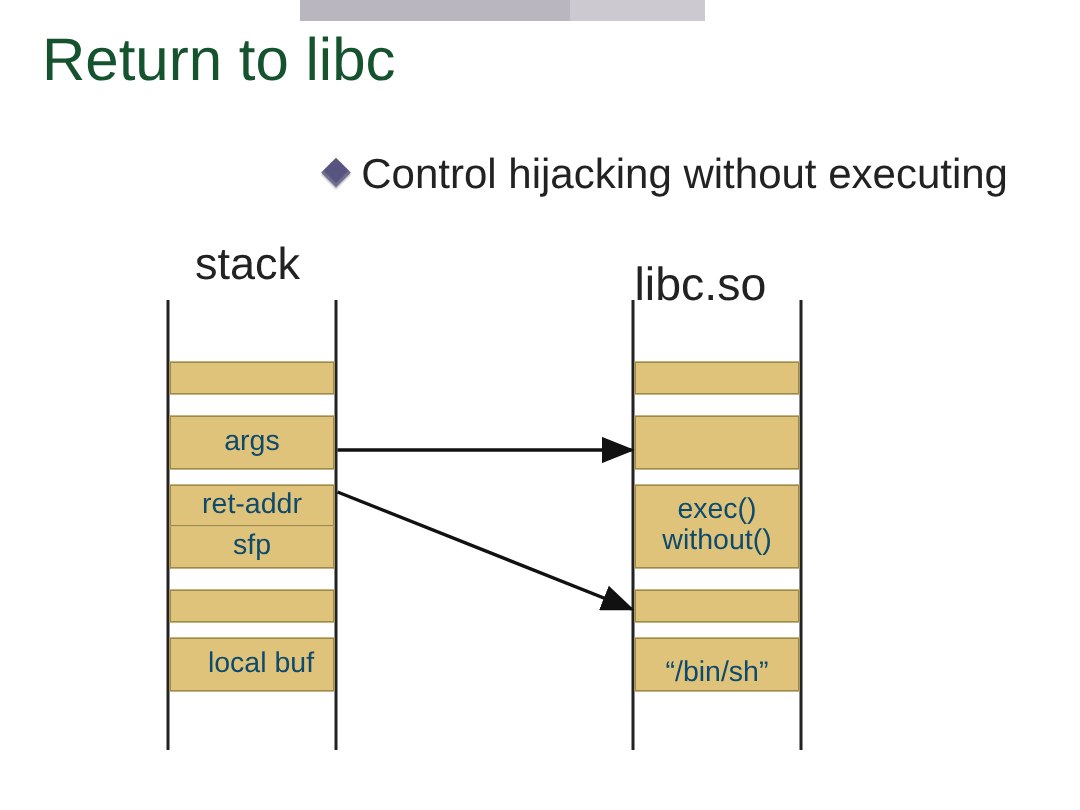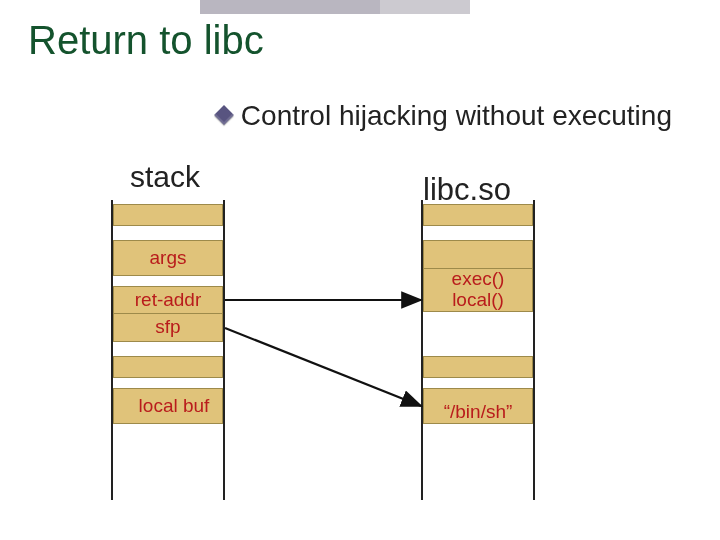--- a/index.html
+++ b/index.html
@@ -101,36 +101,37 @@
     left: 2px;
     right: 2px;
     background: #e0c37a;
     border: 1px solid #9d8a4a;
     box-sizing: border-box;
     text-align: center;
     display: flex;
     align-items: center;
     justify-content: center;
     font-size: 19px;
-    color: #b91c1c;
+    color: #0c4a6e;
     white-space: nowrap;
+    margin-top: 37px;
   }
   .cell .inner {
     line-height: 1.1;
   }
   .stack-seg1 { top: 4px; height: 22px; }
   .stack-args { top: 40px; height: 36px; }
   .stack-ret  { top: 86px; height: 28px; }
   .stack-sfp  { top: 114px; height: 28px; border-top: none; }
   .stack-seg2 { top: 156px; height: 22px; }
   .stack-local{ top: 188px; height: 36px; padding-left: 12px; }
 
   .libc-seg1 { top: 4px; height: 22px; }
   .libc-seg2 { top: 40px; height: 36px; }
-  .libc-exec { top: 68px; height: 44px; }
+  .libc-exec { top: 86px; height: 56px; }
   .libc-seg3 { top: 156px; height: 22px; }
   .libc-bin  { top: 188px; height: 36px; align-items: flex-end; }
 
   svg.arrows {
     position: absolute;
     left: 0;
     top: 0;
     width: 720px;
     height: 540px;
     pointer-events: none;
@@ -171,21 +172,21 @@
 </div>
 
 <div class="col right">
   <div class="vline l"></div>
   <div class="vline r"></div>
   <div class="cell libc-seg1"></div>
   <div class="cell libc-seg2"></div>
   <div class="cell libc-exec">
     <span class="inner">
       <span>exec()</span><br>
-      <span>local()</span>
+      <span>without()</span>
     </span>
   </div>
   <div class="cell libc-seg3"></div>
   <div class="cell libc-bin">
       <span class="inner">“/bin/sh”</span>
     </div>
 </div>
 
 <svg class="arrows">
   <defs>

